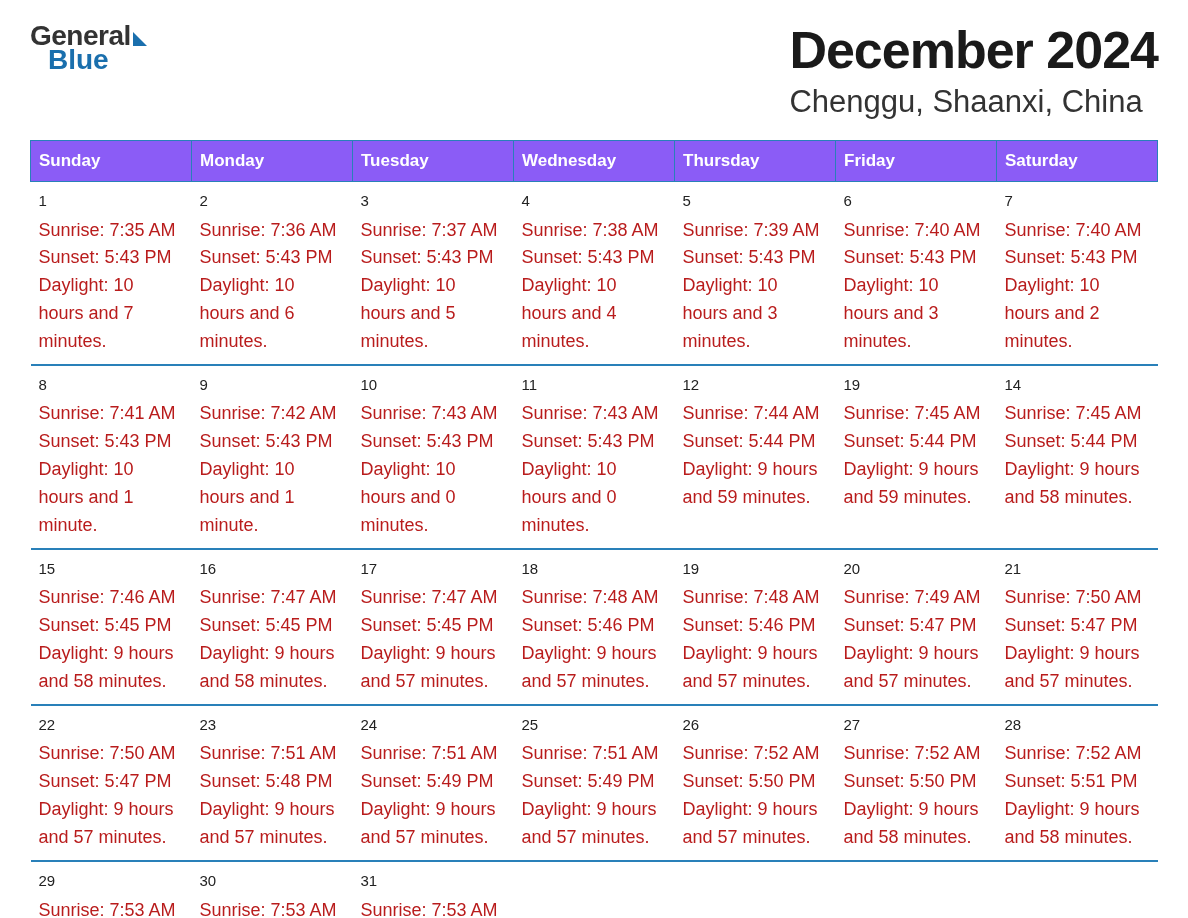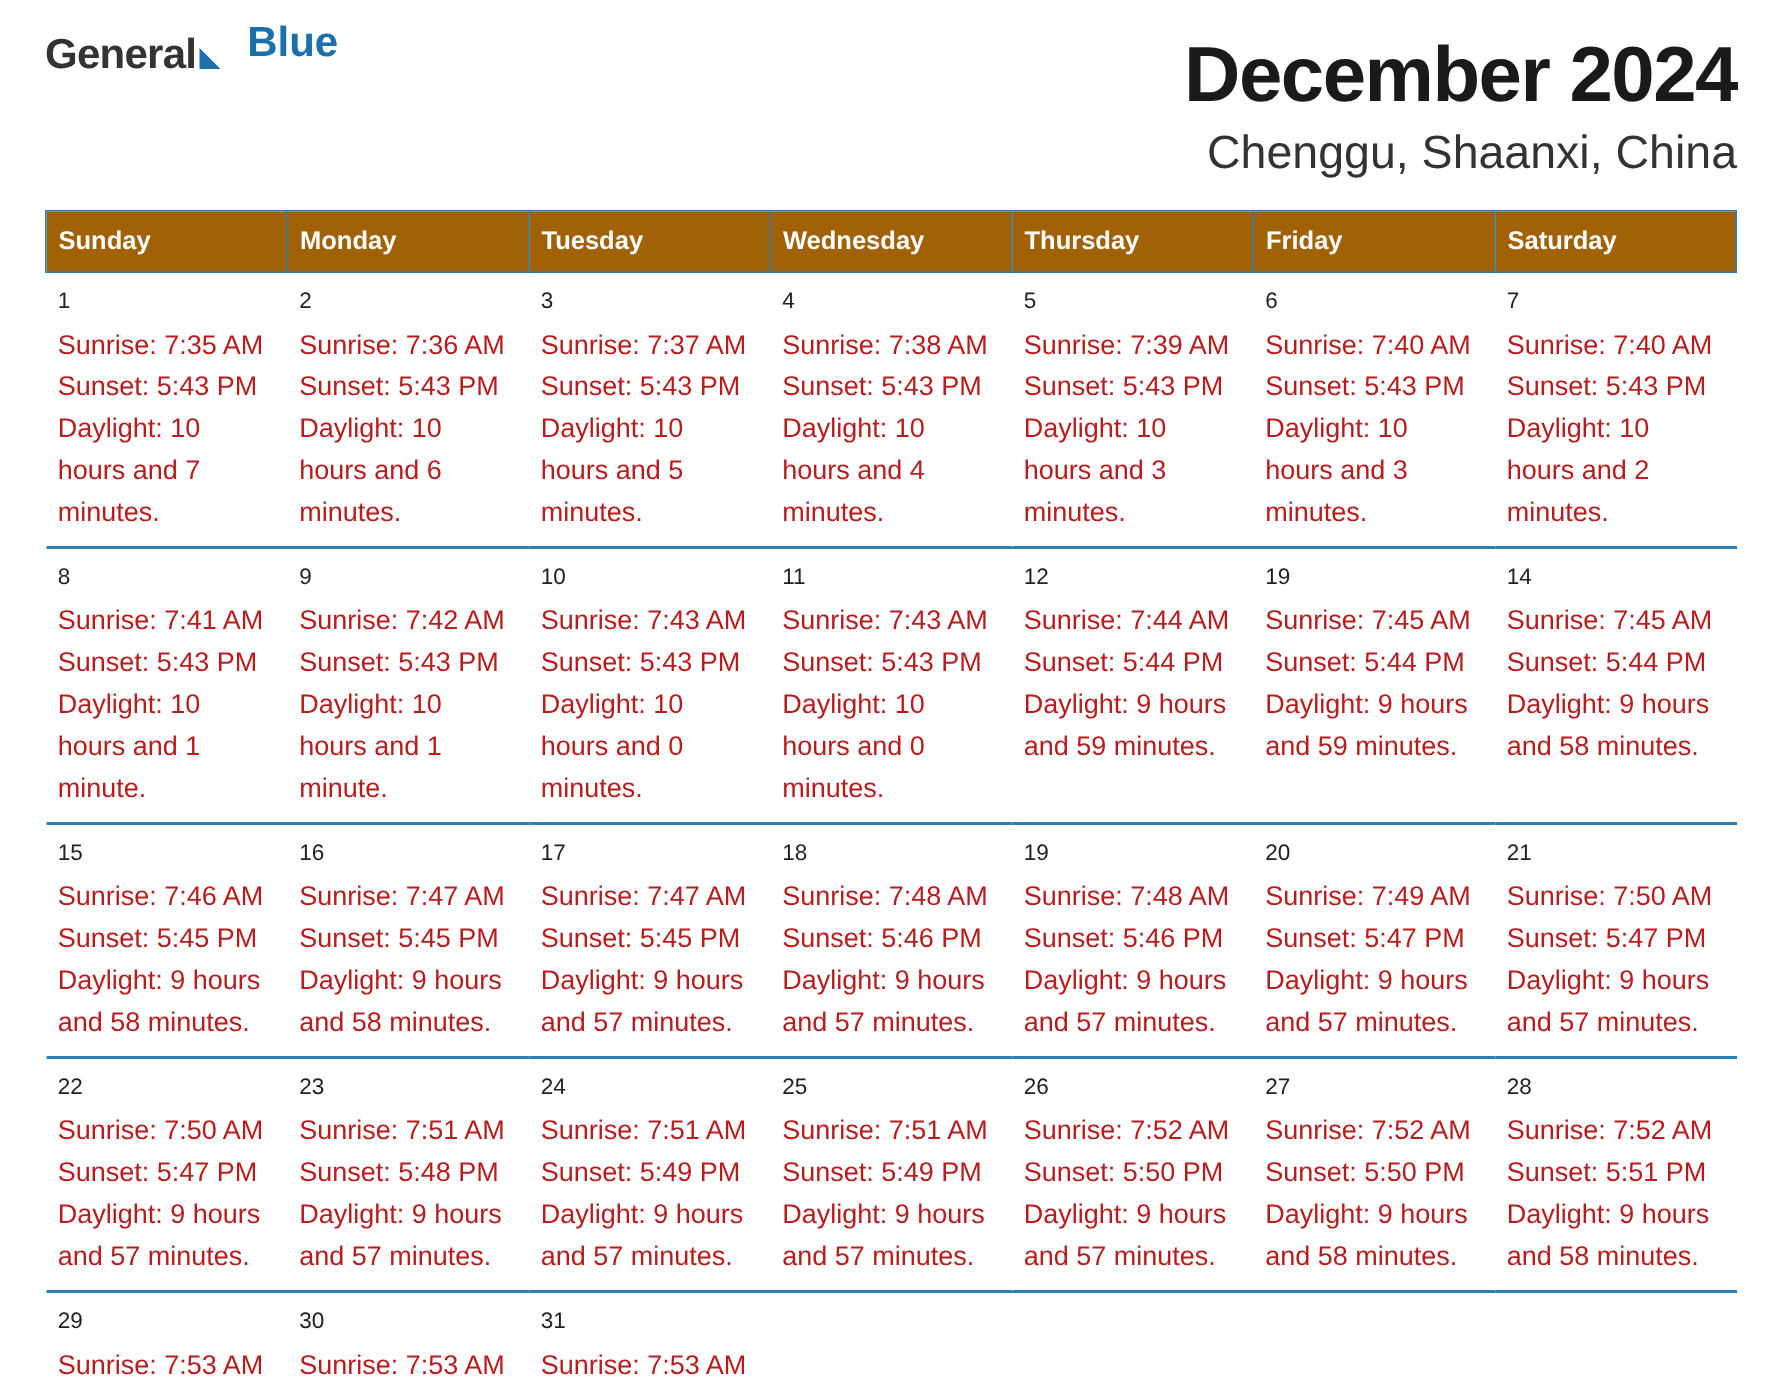--- a/index.html
+++ b/index.html
@@ -11,20 +11,21 @@
       padding: 20px 30px;
     }
     .header {
       display: flex;
       justify-content: space-between;
       align-items: flex-start;
       margin-bottom: 20px;
     }
     .logo {
       display: flex;
+      flex-direction: column;
       align-items: flex-start;
     }
     .logo-top {
       display: flex;
       align-items: center;
     }
     .logo-general {
       font-size: 28px;
       font-weight: bold;
       color: #333;
@@ -40,39 +41,38 @@
       margin-top: 6px;
     }
     .logo-bottom {
       font-size: 28px;
       font-weight: bold;
       color: #1a6fad;
       margin-top: -6px;
       margin-left: 16px;
     }
     .title-section {
-      text-align: right;
     }
     .month-title {
       font-size: 52px;
       font-weight: bold;
       color: #1a1a1a;
       letter-spacing: -1px;
     }
     .location-title {
       font-size: 31px;
       color: #333;
       margin-top: 4px;
     }
     table {
       width: 100%;
       border-collapse: collapse;
     }
     thead th {
-      background-color: #a16207;
+      background-color: #8b5cf6;
       color: white;
       padding: 10px 8px;
       text-align: left;
       font-size: 17px;
       font-weight: bold;
       border: 1px solid #2980b9;
     }
     tbody tr {
       border-bottom: 2px solid #2980b9;
     }

